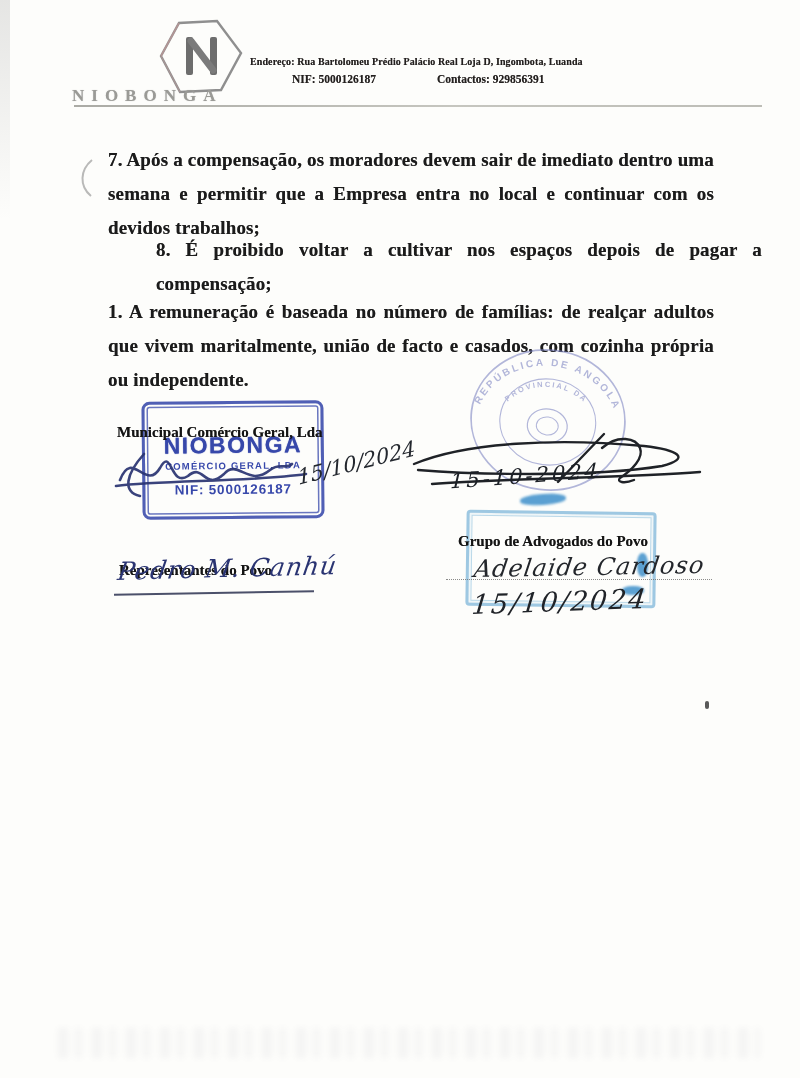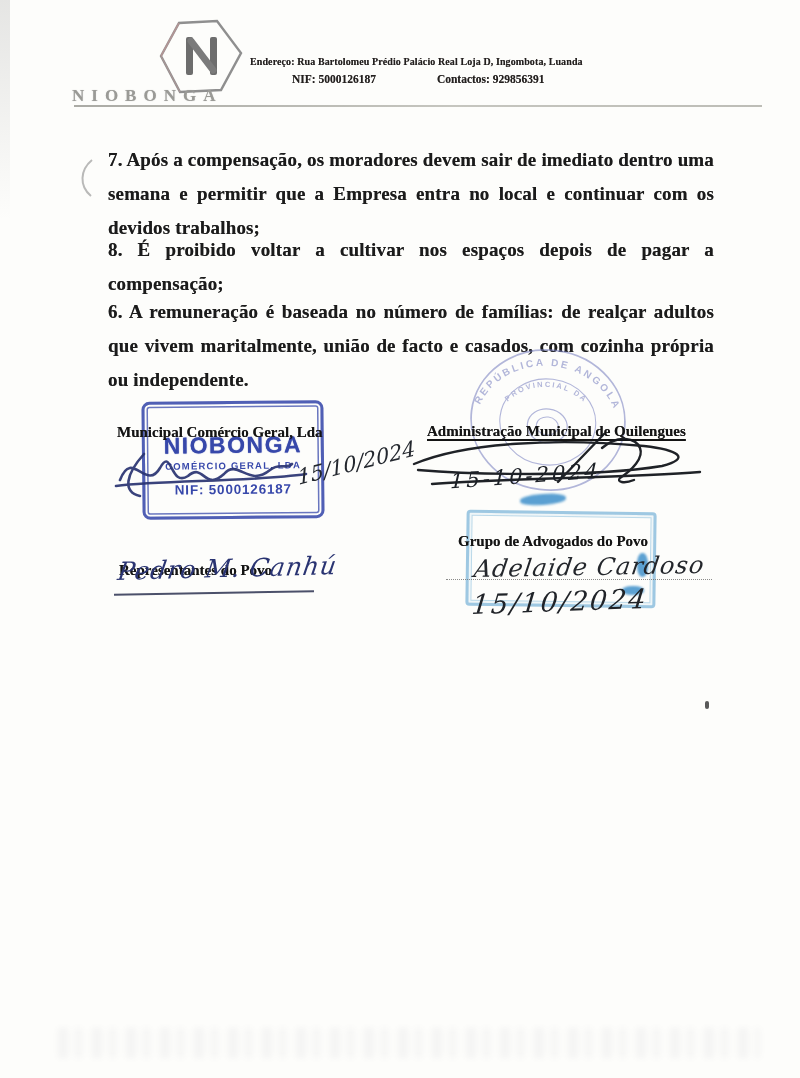--- a/index.html
+++ b/index.html
@@ -25,21 +25,21 @@
     position:absolute;left:74px;top:105px;width:688px;height:2px;
     background:linear-gradient(90deg,#8f8f88,#b3b3ab 55%,#a8a8a0);opacity:.75;
   }
   
   .clause{
     position:absolute;left:108px;width:606px;margin:0;
     font-size:19px;font-weight:700;line-height:34px;color:#1b1b1b;
     text-align:justify;text-shadow:0 0 .5px rgba(20,20,20,.6);letter-spacing:.15px;
   }
   .clause.c7{top:143px;}
-  .clause.c8{top:233px;}
+  .clause.c8{top:233px;margin-left:48px;}
   .clause.c9{top:295px;}
   
   .sig-label{
     position:absolute;font-size:15px;font-weight:700;color:#141414;
     text-shadow:0 0 .5px rgba(20,20,20,.6);white-space:nowrap;
   }
   .underlined{text-decoration:underline;text-underline-offset:3px;text-decoration-thickness:1.5px;}
   
   .stamp-blue{
     position:absolute;left:142px;top:401px;width:176px;height:112px;
@@ -115,21 +115,21 @@
     <span class="contacts">Contactos: 929856391</span>
   </div>
   <div class="rule"></div>
 
   <svg class="pen-mark" width="20" height="40" viewBox="0 0 20 40">
     <path d="M16 2 C4 12 3 28 15 38" fill="none" stroke="#555" stroke-width="2"></path>
   </svg>
 
   <p class="clause c7">7. Após a compensação, os moradores devem sair de imediato dentro uma semana e permitir que a Empresa entra no local e continuar com os devidos trabalhos;</p>
   <p class="clause c8">8. É proibido voltar a cultivar nos espaços depois de pagar a compensação;</p>
-  <p class="clause c9">6. A remuneração é baseada no número de famílias: de realçar adultos que vivem maritalmente, união de facto e casados,  com cozinha própria ou independente.</p>
+  <p class="clause c9">1. A remuneração é baseada no número de famílias: de realçar adultos que vivem maritalmente, união de facto e casados,  com cozinha própria ou independente.</p>
 
   <svg class="stamp-round" width="172" height="156" viewBox="0 0 172 156">
     <defs>
       <path id="arcTop" d="M 14 88 A 72 64 0 0 1 158 88"></path>
       <path id="arcInner" d="M 35 90 A 51 45 0 0 1 137 90"></path>
     </defs>
     <ellipse cx="86" cy="78" rx="77" ry="70" fill="none" stroke="#7d84c2" stroke-width="1.8"></ellipse>
     <ellipse cx="86" cy="80" rx="48" ry="43" fill="none" stroke="#7d84c2" stroke-width="1.1"></ellipse>
     <ellipse cx="86" cy="84" rx="20" ry="17" fill="none" stroke="#7d84c2" stroke-width="1.2"></ellipse>
     <ellipse cx="86" cy="84" rx="11" ry="9" fill="none" stroke="#7d84c2" stroke-width="1"></ellipse>
@@ -150,21 +150,20 @@
 
   <svg class="scribble scr-company" width="205" height="70" viewBox="0 0 205 70">
     <g fill="none" stroke="#2a3472" stroke-width="2.6" stroke-linecap="round" opacity=".92">
       <path d="M10 46 C22 14 36 58 50 34 C62 12 60 54 78 42 C94 28 94 58 114 40 C128 24 138 54 160 36 C170 28 176 36 182 30"></path>
       <path d="M6 52 C52 46 142 48 196 40"></path>
       <path d="M34 20 C16 40 12 58 30 62"></path>
     </g>
   </svg>
   <div class="hand date-company">15/10/2024</div>
 
-  <div class="sig-label underlined" style="left:427px;top:423px;">Administração Municipal de Quilengues</div>
   <svg class="scribble scr-admin" width="305" height="64" viewBox="0 0 305 64">
     <g fill="none" stroke="#14171c" stroke-width="2.4" stroke-linecap="round" opacity=".95">
       <path d="M8 38 C60 16 152 12 238 20 C272 24 286 32 256 40 C182 52 60 48 12 44"></path>
       <path d="M152 56 L198 8"></path>
       <path d="M196 22 C212 8 230 12 234 22 C238 32 226 44 214 52 C210 56 218 58 228 54"></path>
       <path d="M26 58 C102 52 222 52 294 46"></path>
     </g>
   </svg>
   <div class="hand date-admin">15-10-2024</div>
 

